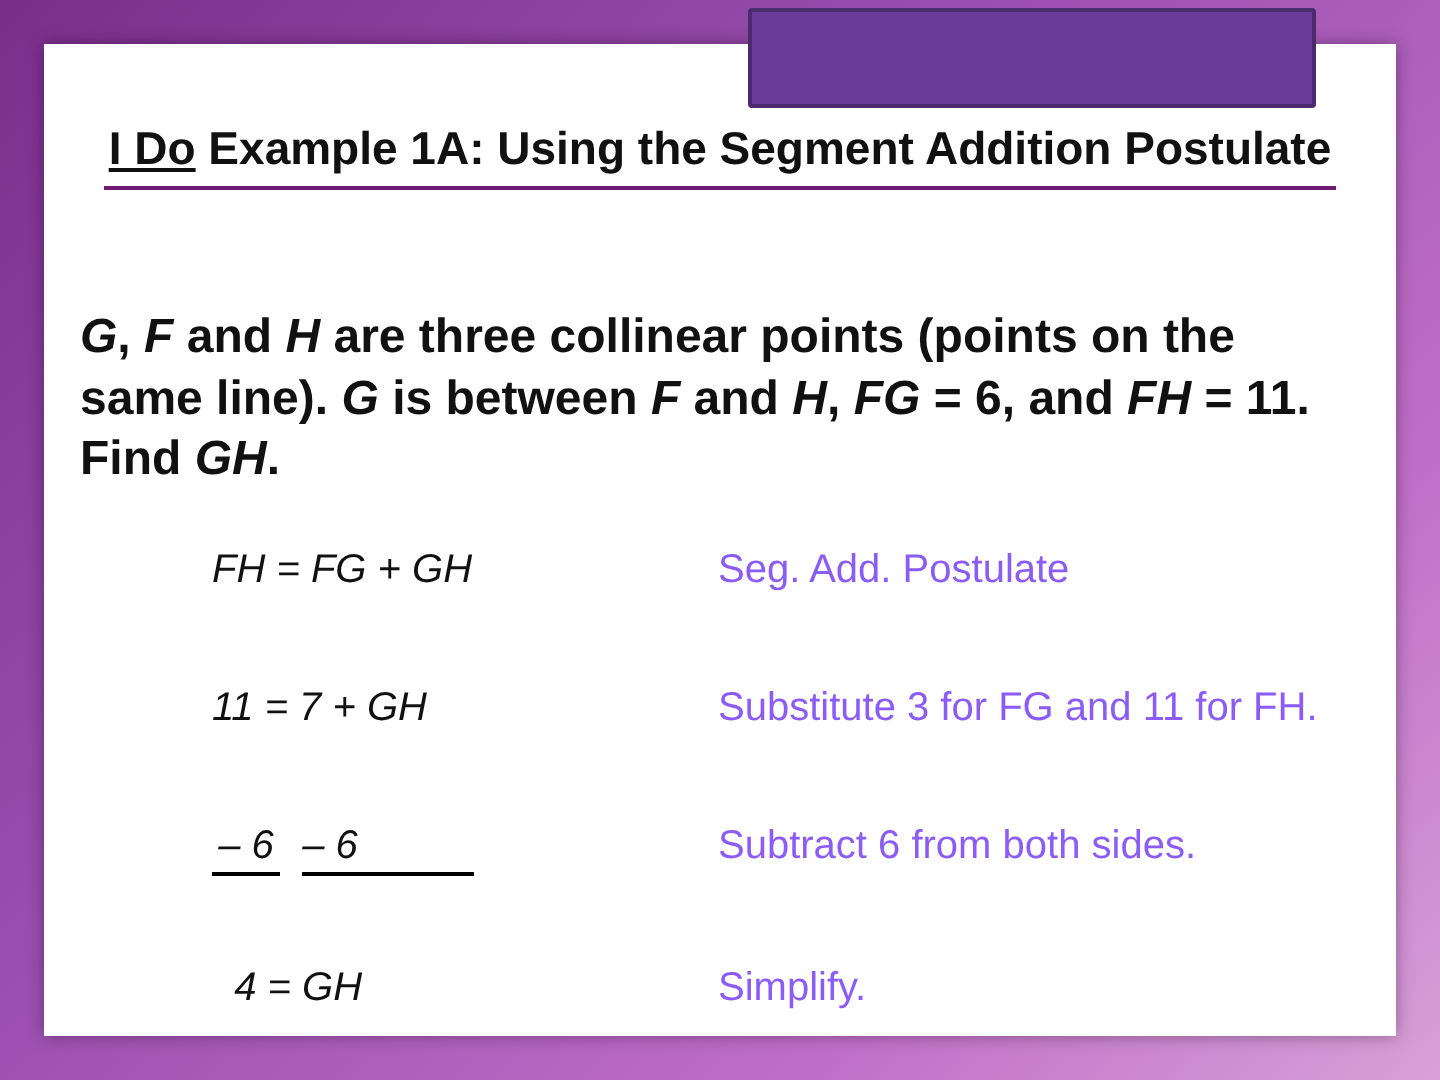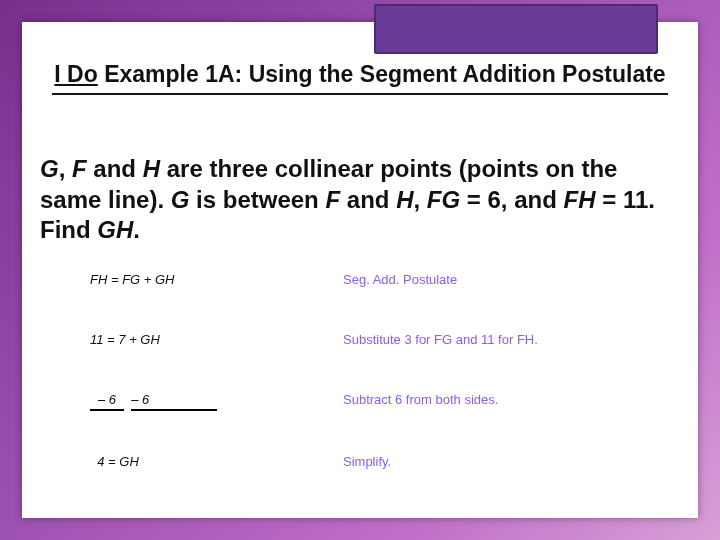--- a/index.html
+++ b/index.html
@@ -52,47 +52,47 @@
   .title {
     position: absolute;
     top: 38px;
     left: 30px;
     right: 30px;
     text-align: center;
     font-weight: 700;
     color: #111;
     font-size: 23px;
     line-height: 1.28;
-    border-bottom: 2px solid #0f172a;
+    border-bottom: 2px solid #701a75;
     padding-bottom: 4px;
   }
   .title .ido { text-decoration: underline; }
 
   .problem {
     position: absolute;
     top: 132px;
     left: 18px;
     right: 22px;
     font-weight: 700;
     font-size: 24px;
     line-height: 1.28;
     color: #111;
   }
   .problem i { font-style: italic; }
 
   .work {
     position: absolute;
     top: 250px;
-    left: 68px;
+    left: 84px;
     right: 30px;
     display: grid;
     grid-template-columns: 210px 1fr;
     column-gap: 25px;
     row-gap: 6px;
-    font-size: 13px;
+    font-size: 20px;
     line-height: 1.3;
     color: #111;
     gap: 43px;
   }
   .eq {
     font-style: italic;
     white-space: pre;
     position: relative;
     font-family: Verdana, sans-serif;
   }

